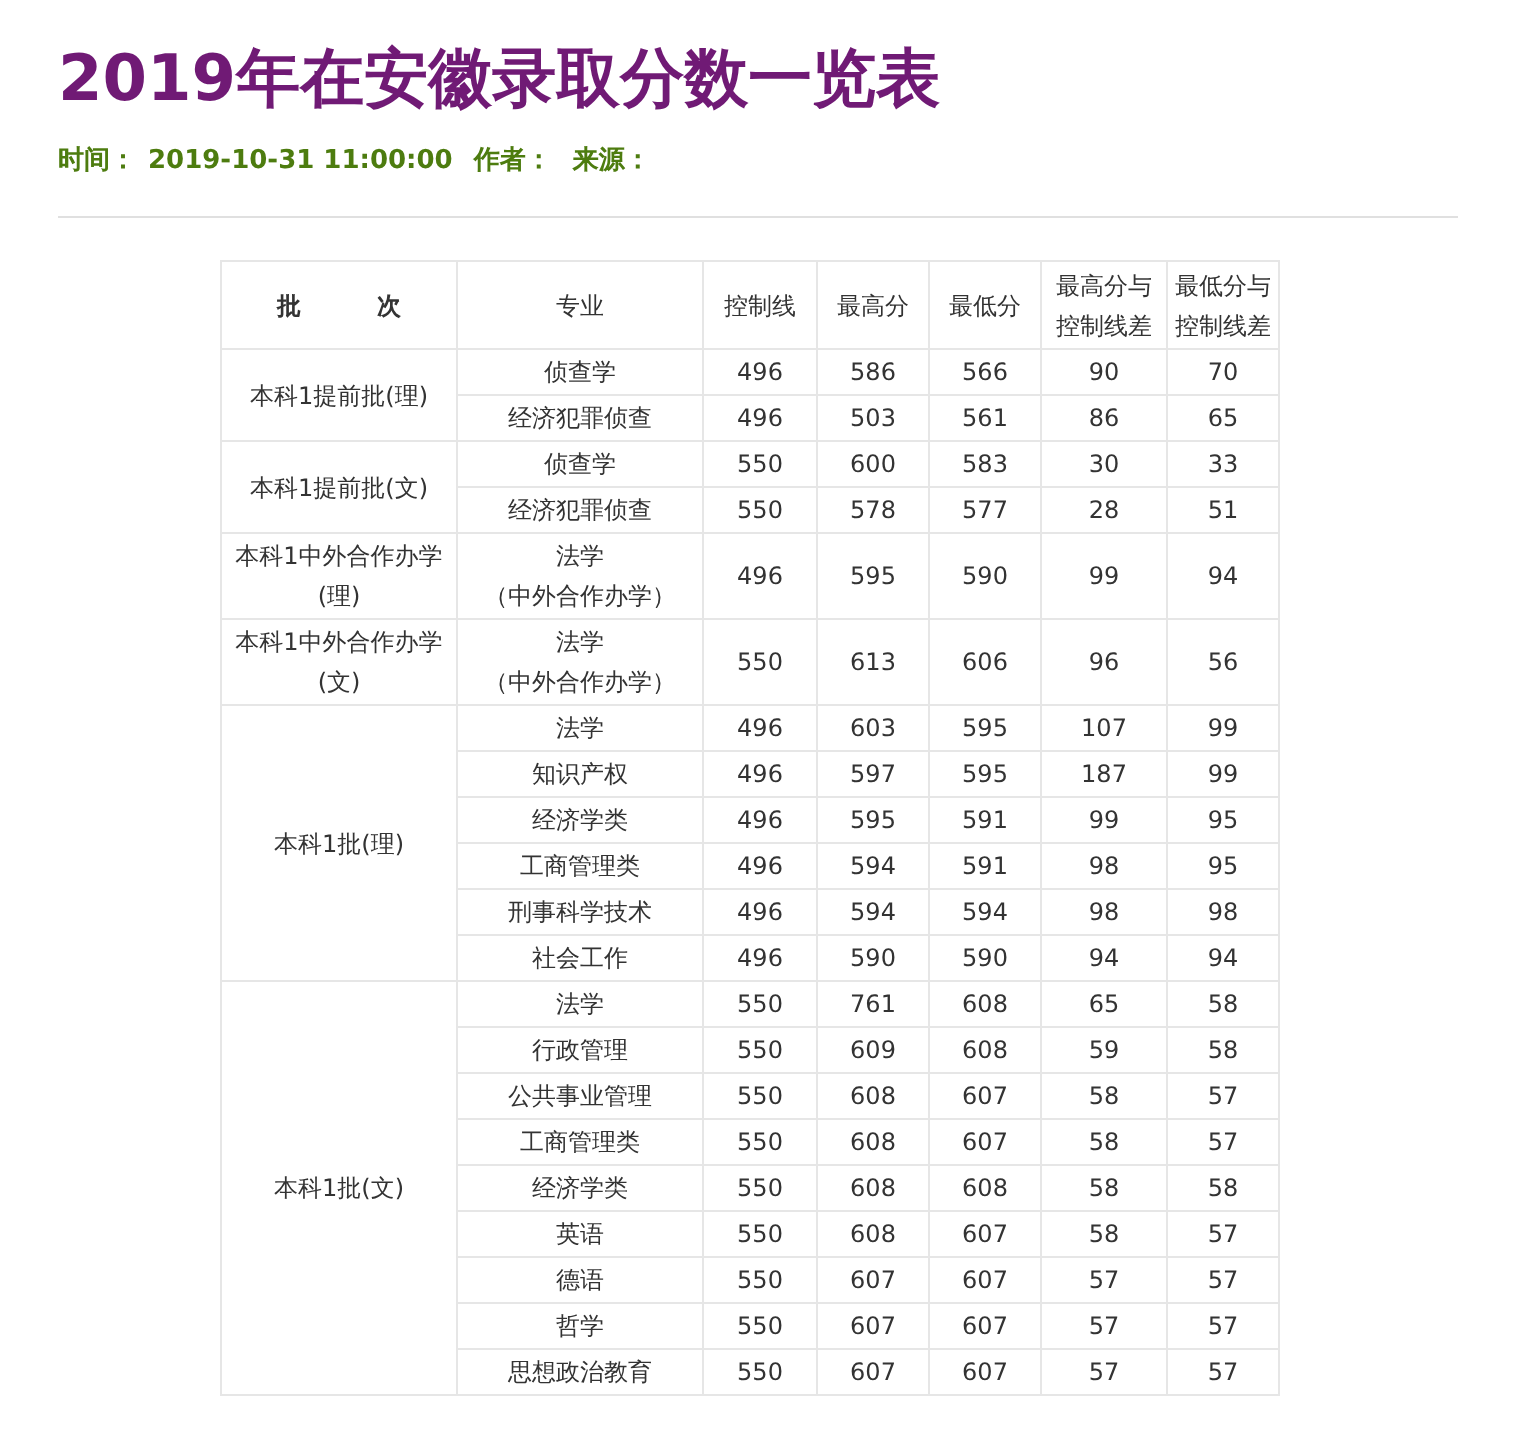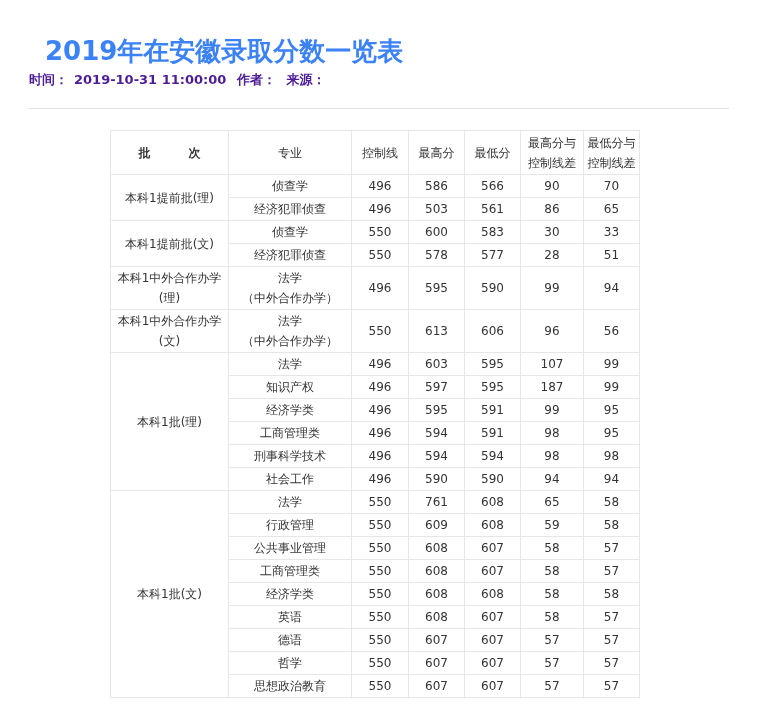--- a/index.html
+++ b/index.html
@@ -1,18 +1,18 @@
 <!DOCTYPE html>
 <html><head>
 <meta charset="utf-8">
 <style>
   html, body { margin:0; padding:0; background:#ffffff; }
   body { width:761px; height:728px; position:relative; font-family:"DejaVu Sans", "Liberation Sans", sans-serif; color:#333; overflow:hidden; }
-  .title { position:absolute; left:29px; top:18px; margin:16px; font-size:26px; font-weight:bold; color:#3b82f6; letter-spacing:0px; }
-  .meta { position:absolute; left:29px; top:71px; font-size:13px; font-weight:bold; color:#4c1d95; white-space:nowrap; }
+  .title { position:absolute; left:29px; top:18px; margin:0; font-size:32px; font-weight:bold; color:#701a75; letter-spacing:0px; }
+  .meta { position:absolute; left:29px; top:71px; font-size:13px; font-weight:bold; color:#4d7c0f; white-space:nowrap; }
   .meta span { margin-right:6px; }
   .divider { position:absolute; left:29px; top:108px; width:700px; height:1px; background:#e0e0e0; }
   table { position:absolute; left:110px; top:130px; border-collapse:collapse; font-size:12px; color:#333; table-layout:fixed; }
   td, th { border:1px solid #e6e6e6; text-align:center; vertical-align:middle; padding:0; font-weight:normal; line-height:22px; }
   th { height:43px; line-height:20px; }
   td { height:21px; }
   td.tall { height:42px; line-height:20px; }
   .c0 { width:118px; } .c1 { width:123px; } .c2 { width:57px; } .c3 { width:56px; } .c4 { width:56px; } .c5 { width:63px; } .c6 { width:56px; }
   .batch-head { letter-spacing:0;font-weight:bold; }
   .batch-head .gap { display:inline-block; width:38px; }

